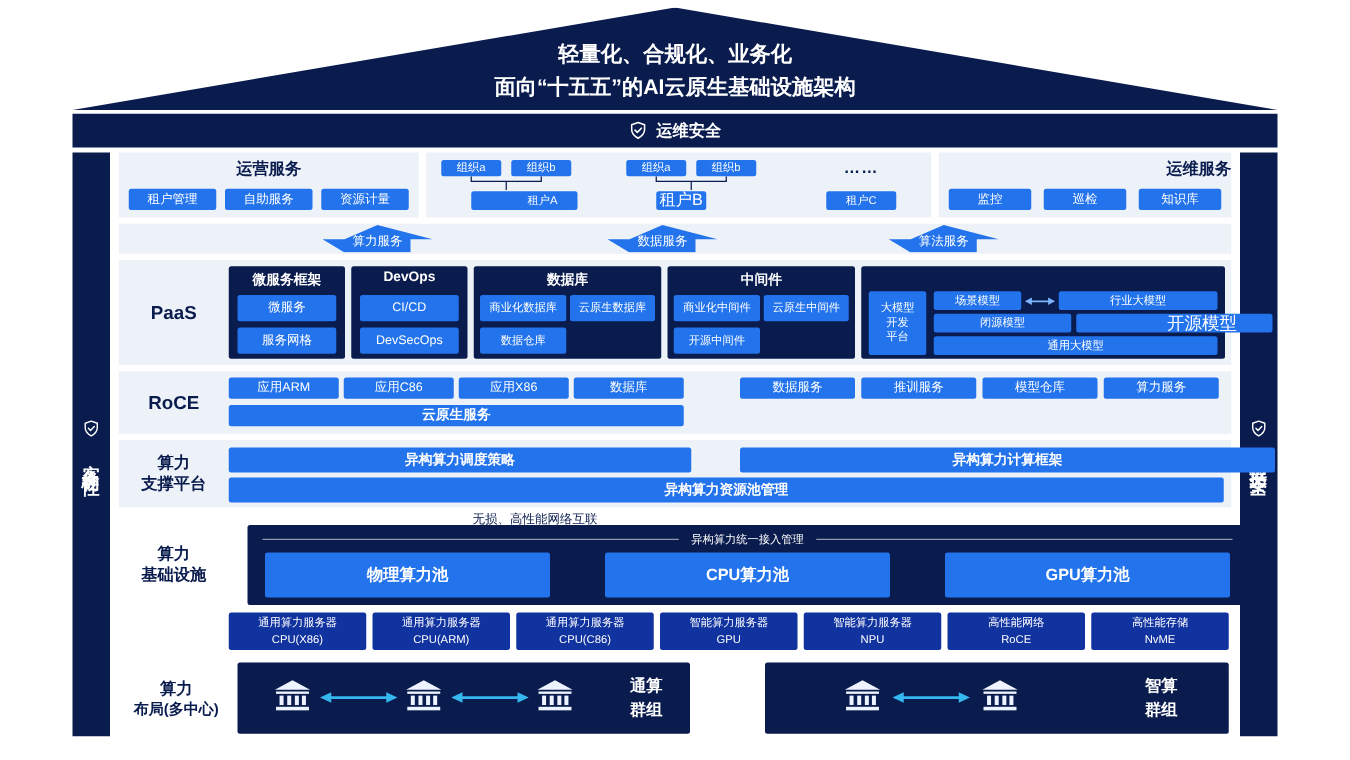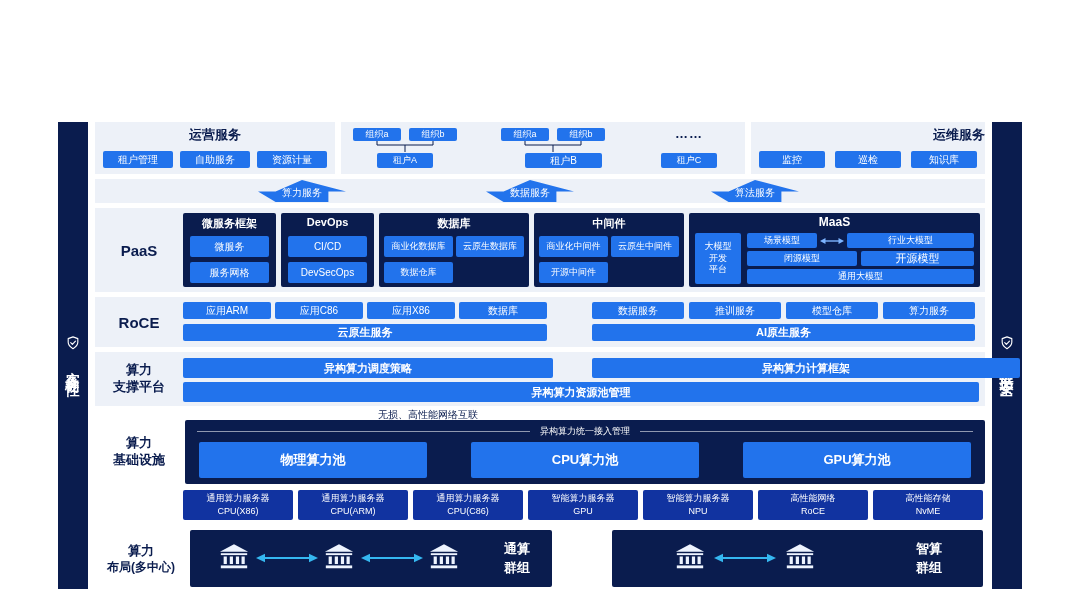--- a/index.html
+++ b/index.html
@@ -23,21 +23,35 @@
   .gtitle{position:absolute;left:0;right:0;top:3px;text-align:center;color:#fff;font-weight:bold;font-size:11px;}
   .vtext{writing-mode:vertical-rl;text-orientation:upright;letter-spacing:4px;}
   .hline{flex:1;height:1px;background:rgba(255,255,255,.55);}
   svg{display:block;}
 </style>
 </head>
 <body>
 
 <div class="stage">
 
-
+  <div class="abs navybg" style="left:58px;top:6px;width:964px;height:82px;clip-path:polygon(50% 0%,100% 100%,0% 100%);
+              display:flex;flex-direction:column;align-items:center;justify-content:flex-end;padding-bottom:7px;box-sizing:border-box;">
+    <div class="white b" style="font-size:17px;margin-bottom:3px;">轻量化、合规化、业务化</div>
+    <div class="white b" style="font-size:17px;">面向“十五五”的AI云原生基础设施架构</div>
+  </div>
+
+  <div class="abs navybg center" style="left:58px;top:91px;width:964px;height:27px;gap:7px;">
+    <span style="color:#fff;">
+      <svg viewBox="0 0 16 16" width="15" height="15" fill="none" stroke="currentColor" stroke-width="1.3" stroke-linecap="round" stroke-linejoin="round">
+        <path d="M8 1 L13.5 3 V7.2 C13.5 11.2 8 14.5 8 14.5 C8 14.5 2.5 11.2 2.5 7.2 V3 Z"></path>
+        <path d="M5.4 7.6 L7.3 9.5 L10.8 5.9"></path>
+      </svg>
+    </span>
+    <span class="white b" style="font-size:13px;">运维安全</span>
+  </div>
 
   <div class="abs navybg col" style="left:58px;top:122px;width:30px;height:467px;gap:10px;">
     <span style="color:#fff;">
       <svg viewBox="0 0 16 16" width="14" height="14" fill="none" stroke="currentColor" stroke-width="1.3" stroke-linecap="round" stroke-linejoin="round">
         <path d="M8 1 L13.5 3 V7.2 C13.5 11.2 8 14.5 8 14.5 C8 14.5 2.5 11.2 2.5 7.2 V3 Z"></path>
         <path d="M5.4 7.6 L7.3 9.5 L10.8 5.9"></path>
       </svg>
     </span>
     <span class="white b vtext" style="font-size:14px;">灾备韧性</span>
   </div>
@@ -61,30 +75,30 @@
 
   <div class="panel" style="left:341px;top:122px;width:404px;height:52px;">
 
     <div class="btn" style="left:12px;top:6px;width:48px;height:13px;font-size:9px;">组织a</div>
     <div class="btn" style="left:68px;top:6px;width:48px;height:13px;font-size:9px;">组织b</div>
     <span class="abs" style="left:12px;top:19px;color:var(--navy,#0a1c4e);">
       <svg viewBox="0 0 104 11" width="104" height="11" fill="none" stroke="currentColor" stroke-width="1">
         <path d="M24 0 V4 H80 V0 M52 4 V11"></path>
       </svg>
     </span>
-    <div class="btn" style="left:36px;top:31px;width:56px;height:15px;font-size:9px;">租户A</div>
+    <div class="btn" style="left:36px;top:31px;width:56px;height:15px;font-size:9px;padding-left:29px;">租户A</div>
 
     <div class="btn" style="left:160px;top:6px;width:48px;height:13px;font-size:9px;">组织a</div>
     <div class="btn" style="left:216px;top:6px;width:48px;height:13px;font-size:9px;">组织b</div>
     <span class="abs" style="left:160px;top:19px;color:var(--navy,#0a1c4e);">
       <svg viewBox="0 0 104 11" width="104" height="11" fill="none" stroke="currentColor" stroke-width="1">
         <path d="M24 0 V4 H80 V0 M52 4 V11"></path>
       </svg>
     </span>
-    <div class="btn" style="left:184px;top:31px;width:77px;height:15px;font-size:10px;">租户B</div>
+    <div class="btn" style="left:184px;top:31px;width:40px;height:15px;font-size:13px;">租户B</div>
 
     <div class="abs navytext b" style="left:320px;top:4px;width:56px;text-align:center;font-size:13px;letter-spacing:1px;">……</div>
     <div class="btn" style="left:320px;top:31px;width:56px;height:15px;font-size:9px;">租户C</div>
   </div>
 
   <div class="panel" style="left:751px;top:122px;width:234px;height:52px;">
     <div class="abs navytext b" style="left:0;right:0;top:4px;text-align:right;font-size:13px;">运维服务</div>
     <div class="btn" style="left:8px;top:29px;width:66px;height:17px;font-size:10px;">监控</div>
     <div class="btn" style="left:84px;top:29px;width:66px;height:17px;font-size:10px;">巡检</div>
     <div class="btn" style="left:160px;top:29px;width:66px;height:17px;font-size:10px;">知识库</div>
@@ -125,72 +139,70 @@
     </div>
 
     <div class="gbox" style="left:439px;top:5px;width:150px;height:74px;">
       <div class="gtitle">中间件</div>
       <div class="btn" style="left:5px;top:23px;width:69px;height:21px;font-size:9px;">商业化中间件</div>
       <div class="btn" style="left:77px;top:23px;width:68px;height:21px;font-size:9px;">云原生中间件</div>
       <div class="btn" style="left:5px;top:49px;width:69px;height:21px;font-size:9px;">开源中间件</div>
     </div>
 
     <div class="gbox" style="left:594px;top:5px;width:291px;height:74px;">
-      <div class="gtitle" style="font-size:12px;top:2px;">MaaS</div>
       <div class="btn col" style="left:6px;top:20px;width:46px;height:51px;font-size:9px;line-height:1.3;">
         <span>大模型</span>
         <span>开发</span>
         <span>平台</span>
       </div>
       <div class="btn" style="left:58px;top:20px;width:70px;height:15px;font-size:9px;">场景模型</div>
       <span class="abs" style="left:131px;top:24px;color:#7db4ff;">
         <svg viewBox="0 0 24 8" width="24" height="8">
           <line x1="4" y1="4" x2="20" y2="4" stroke="currentColor" stroke-width="1.4"></line>
           <polygon points="0,4 5.5,1 5.5,7" fill="currentColor"></polygon>
           <polygon points="24,4 18.5,1 18.5,7" fill="currentColor"></polygon>
         </svg>
       </span>
       <div class="btn" style="left:158px;top:20px;width:127px;height:15px;font-size:9px;">行业大模型</div>
       <div class="btn" style="left:58px;top:38px;width:110px;height:15px;font-size:9px;">闭源模型</div>
-      <div class="btn" style="left:172px;top:38px;width:113px;height:15px;font-size:11px;">开源模型</div>
+      <div class="btn" style="left:172px;top:38px;width:113px;height:15px;font-size:14px;padding-left:44px;">开源模型</div>
       <div class="btn" style="left:58px;top:56px;width:227px;height:15px;font-size:9px;">通用大模型</div>
     </div>
   </div>
 
   <div class="panel" style="left:95px;top:297px;width:890px;height:50px;">
     <div class="abs navytext b center" style="left:0;top:0;width:88px;height:50px;font-size:15px;">RoCE</div>
     <div class="btn" style="left:88px;top:5px;width:88px;height:17px;font-size:10px;">应用ARM</div>
     <div class="btn" style="left:180px;top:5px;width:88px;height:17px;font-size:10px;">应用C86</div>
     <div class="btn" style="left:272px;top:5px;width:88px;height:17px;font-size:10px;">应用X86</div>
     <div class="btn" style="left:364px;top:5px;width:88px;height:17px;font-size:10px;">数据库</div>
     <div class="btn b" style="left:88px;top:27px;width:364px;height:17px;font-size:11px;">云原生服务</div>
     <div class="btn" style="left:497px;top:5px;width:92px;height:17px;font-size:10px;">数据服务</div>
     <div class="btn" style="left:594px;top:5px;width:92px;height:17px;font-size:10px;">推训服务</div>
     <div class="btn" style="left:691px;top:5px;width:92px;height:17px;font-size:10px;">模型仓库</div>
     <div class="btn" style="left:788px;top:5px;width:92px;height:17px;font-size:10px;">算力服务</div>
-    <div class="btn b" style="left:497px;top:27px;width:383px;height:17px;font-size:11px;">AI原生服务</div>
   </div>
 
   <div class="panel" style="left:95px;top:352px;width:890px;height:54px;">
     <div class="abs navytext b col" style="left:0;top:0;width:88px;height:54px;font-size:13px;line-height:1.3;">
       <span>算力</span>
       <span>支撑平台</span>
     </div>
     <div class="btn b" style="left:88px;top:6px;width:370px;height:20px;font-size:11px;">异构算力调度策略</div>
     <div class="btn b" style="left:497px;top:6px;width:428px;height:20px;font-size:11px;">异构算力计算框架</div>
     <div class="btn b" style="left:88px;top:30px;width:796px;height:20px;font-size:11px;">异构算力资源池管理</div>
   </div>
 
   <div class="abs navytext" style="left:378px;top:408px;font-size:10px;">无损、高性能网络互联</div>
 
   <div class="abs navytext b col" style="left:95px;top:420px;width:88px;height:64px;font-size:13px;line-height:1.3;">
     <span>算力</span>
     <span>基础设施</span>
   </div>
-  <div class="abs navybg" style="left:185px;top:420px;width:800px;height:64px;border-radius:2px;">
+  <div class="abs navybg" style="left:198px;top:420px;width:800px;height:64px;border-radius:2px;">
     <div class="abs" style="left:12px;right:12px;top:5px;height:12px;display:flex;align-items:center;gap:10px;">
       <div class="hline"></div>
       <span class="white" style="font-size:9px;white-space:nowrap;">异构算力统一接入管理</span>
       <div class="hline"></div>
     </div>
     <div class="btn b" style="left:14px;top:22px;width:228px;height:36px;font-size:13px;">物理算力池</div>
     <div class="btn b" style="left:286px;top:22px;width:228px;height:36px;font-size:13px;">CPU算力池</div>
     <div class="btn b" style="left:558px;top:22px;width:228px;height:36px;font-size:13px;">GPU算力池</div>
   </div>
 

